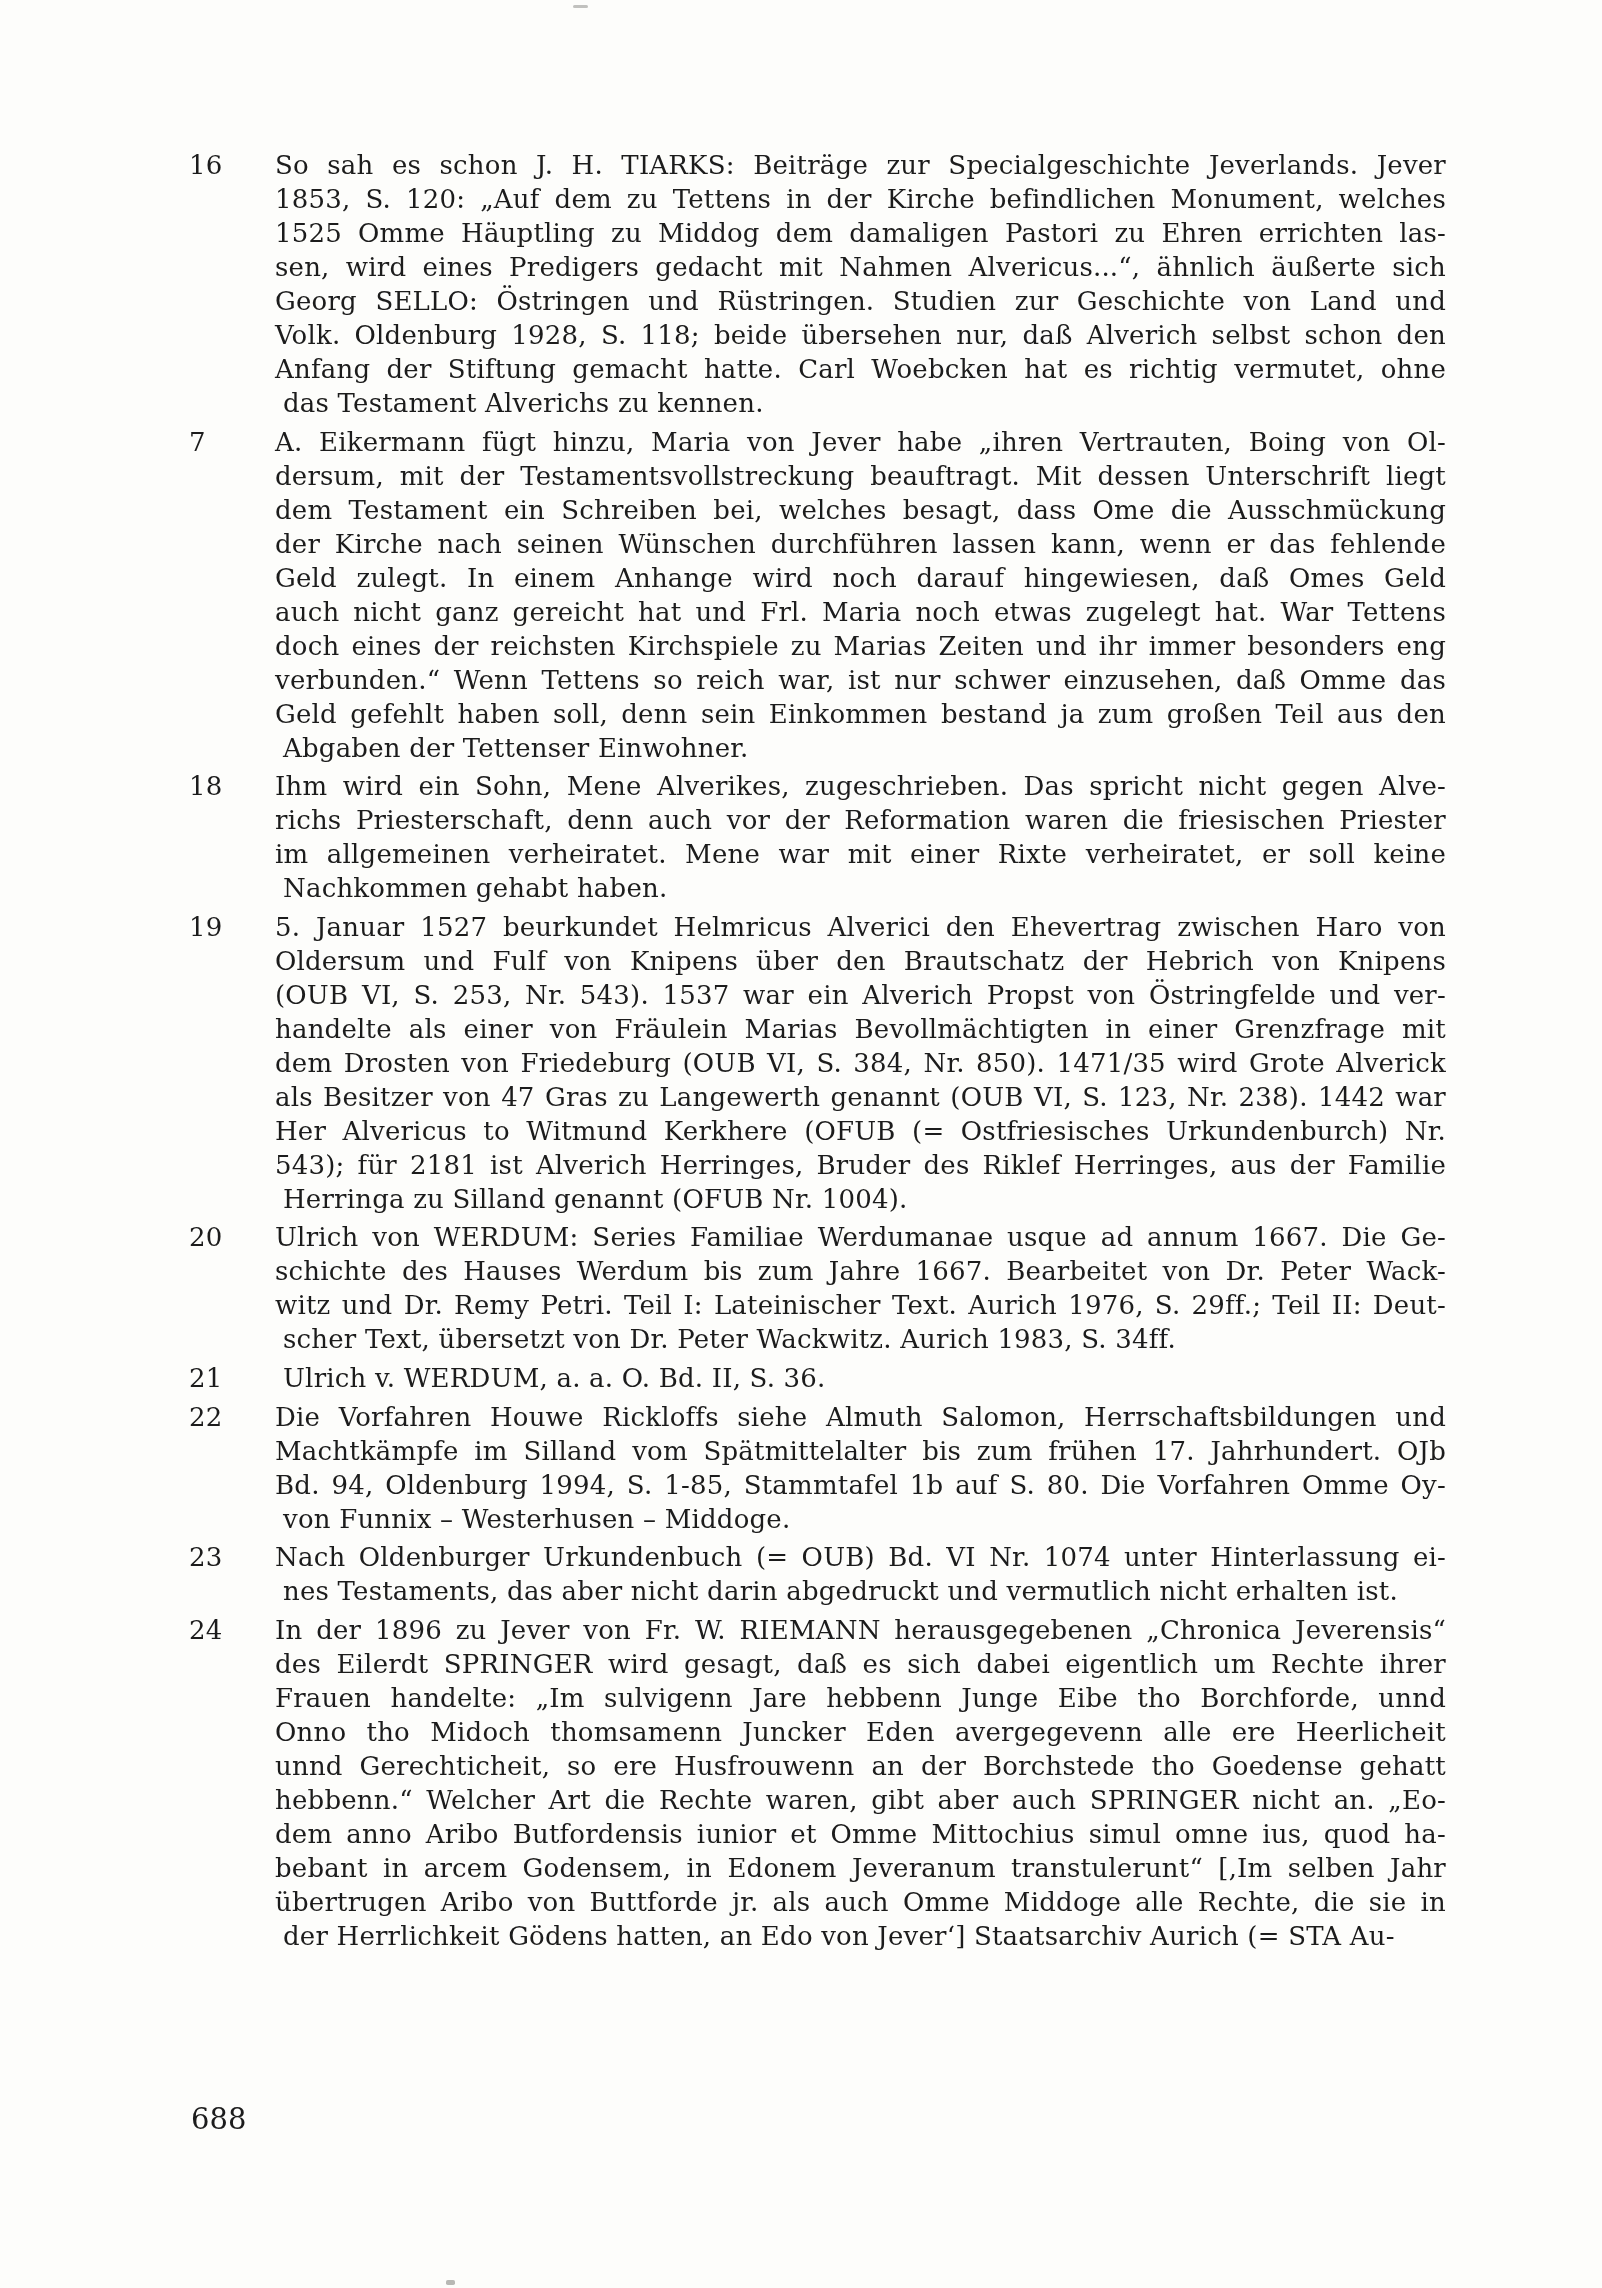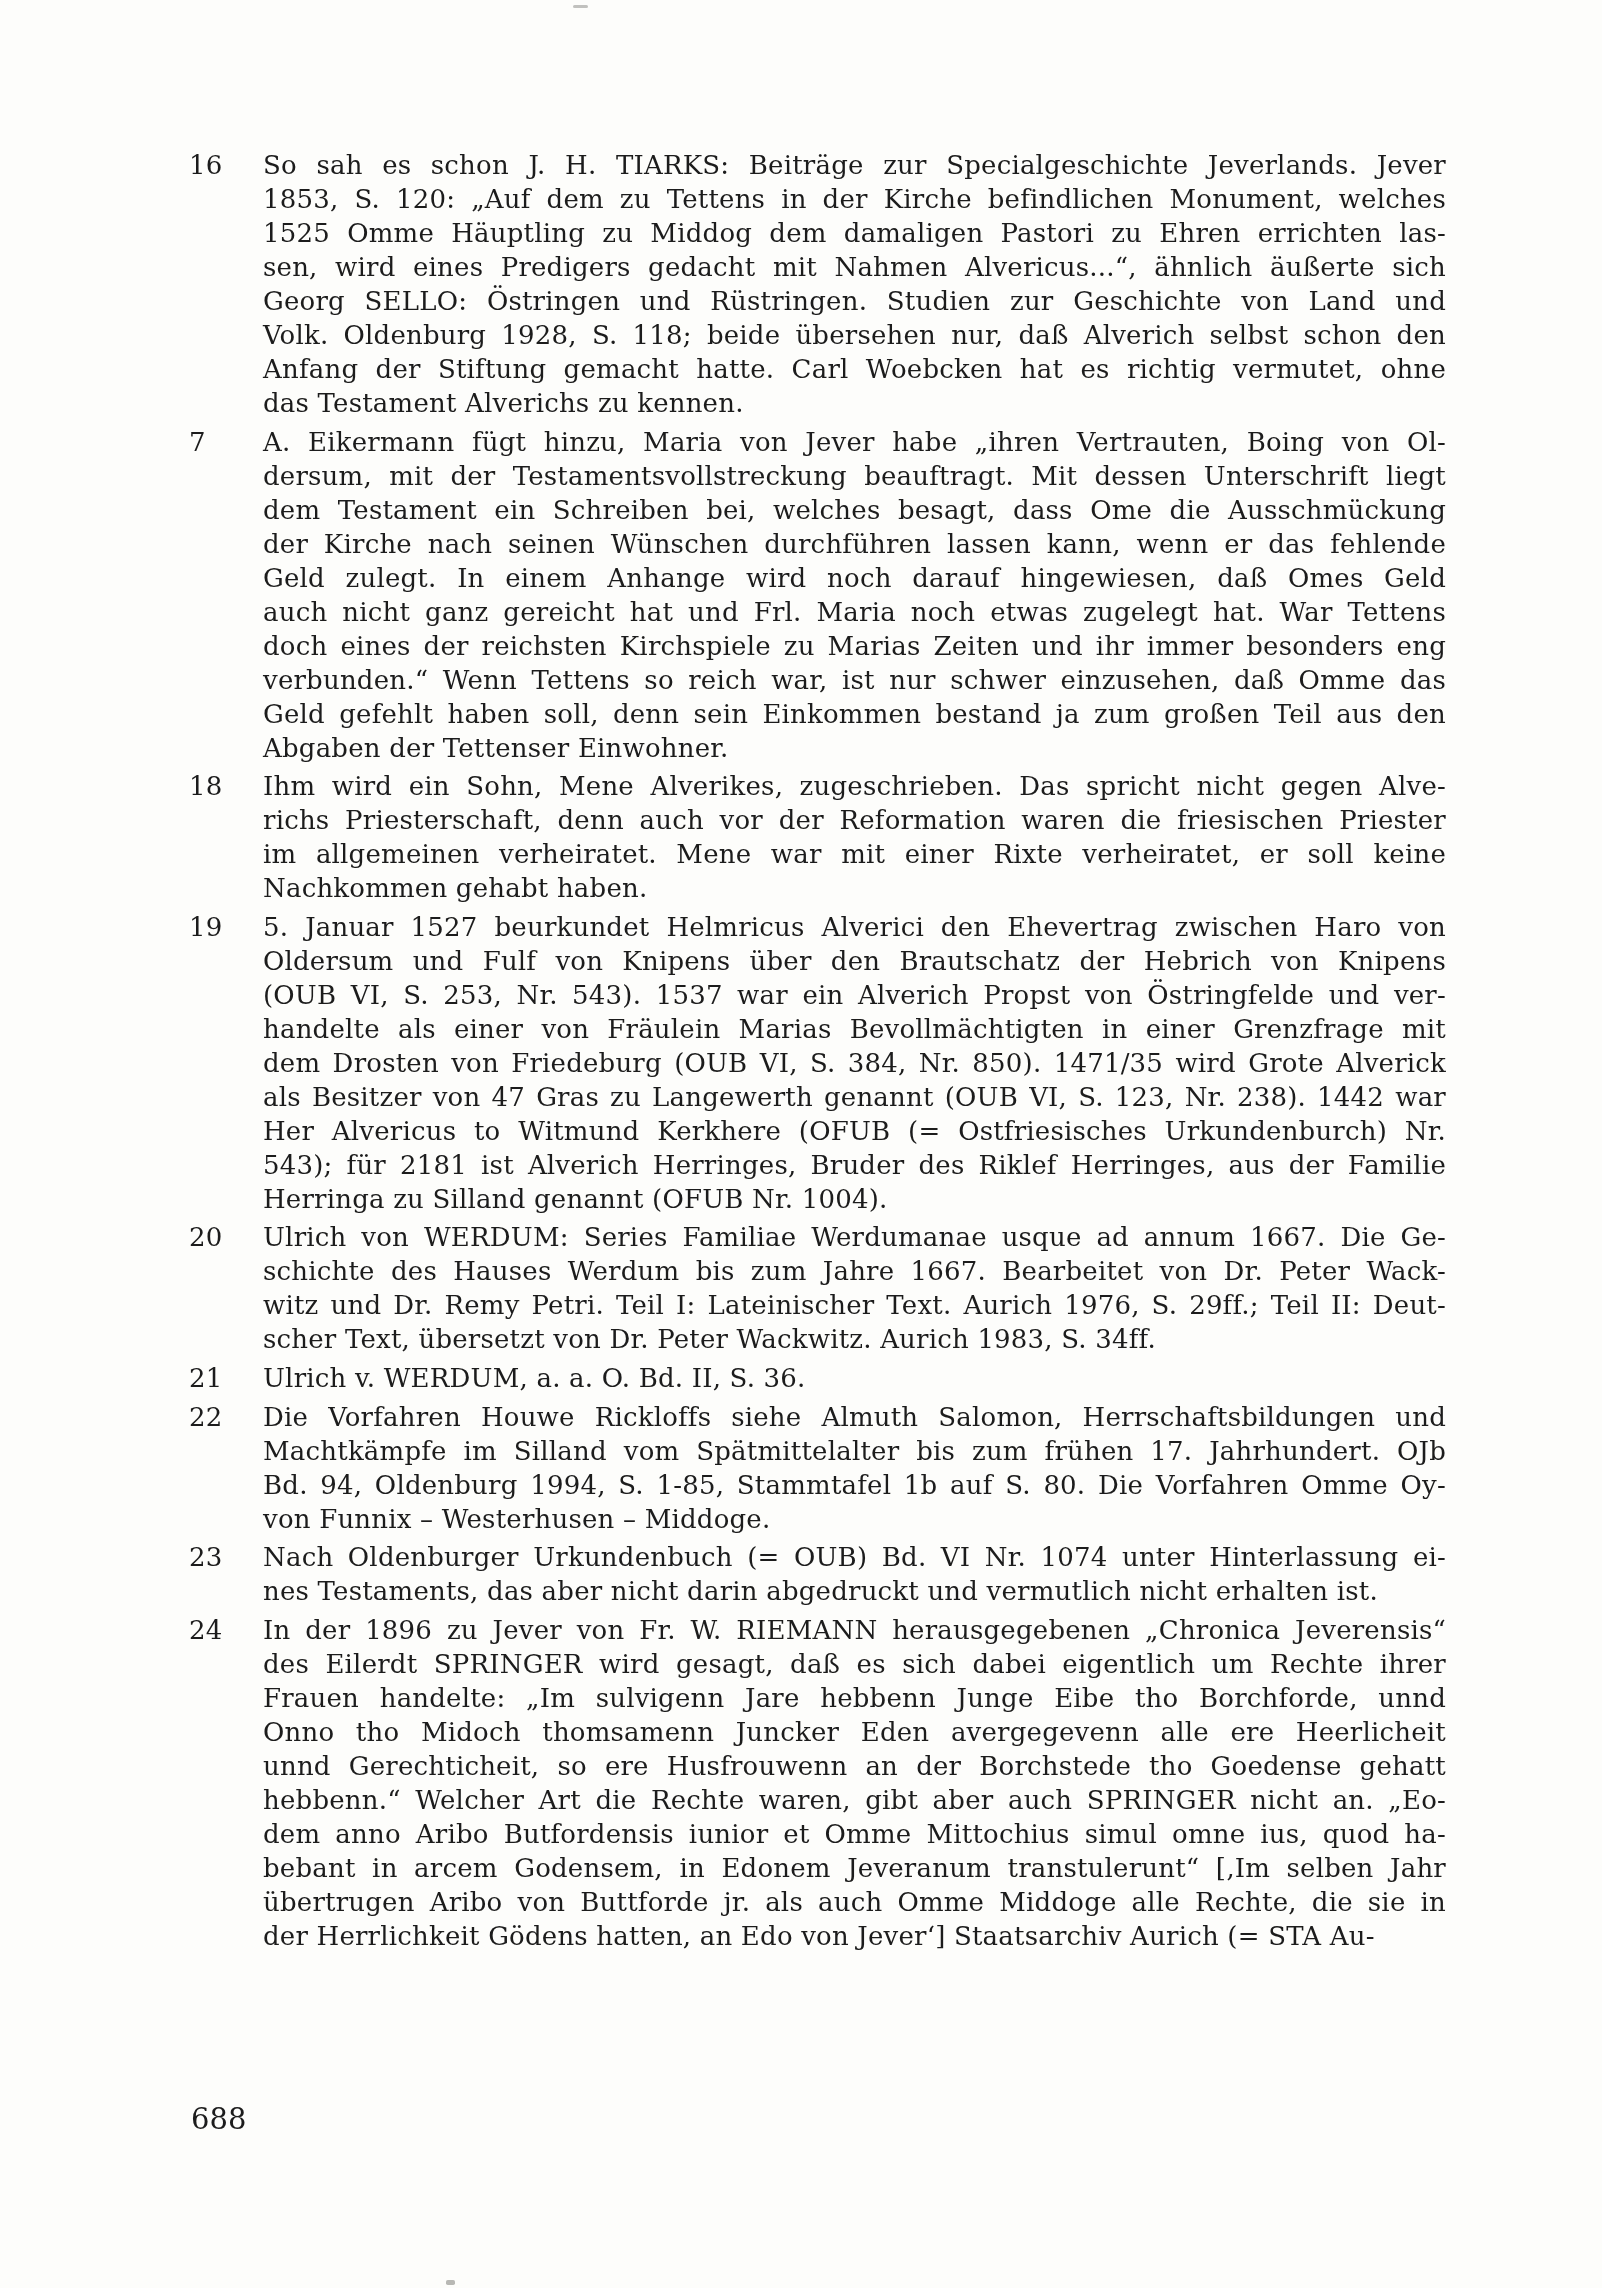--- a/index.html
+++ b/index.html
@@ -17,35 +17,37 @@
     left: 189px;
     top: 148px;
     width: 1257px;
   }
   .note {
     display: flex;
     margin-bottom: 4.6px;
     font-size: 26px;
     line-height: 34px;
     letter-spacing: 0.2px;
+    gap: 12px;
   }
   .note .num {
     flex: none;
     width: 74px;
   }
   .note .body {
     flex: 1 1 auto;
     min-width: 0;
   }
   .ln {
     text-align: justify;
     text-align-last: justify;
   }
   .ln.last {
     text-align-last: left;
+    margin-left: 8px;
   }
   .pagenum {
     position: absolute;
     left: 191px;
     top: 2101px;
     font-size: 29px;
     line-height: 37px;
   }
   .speck {
     position: absolute;

